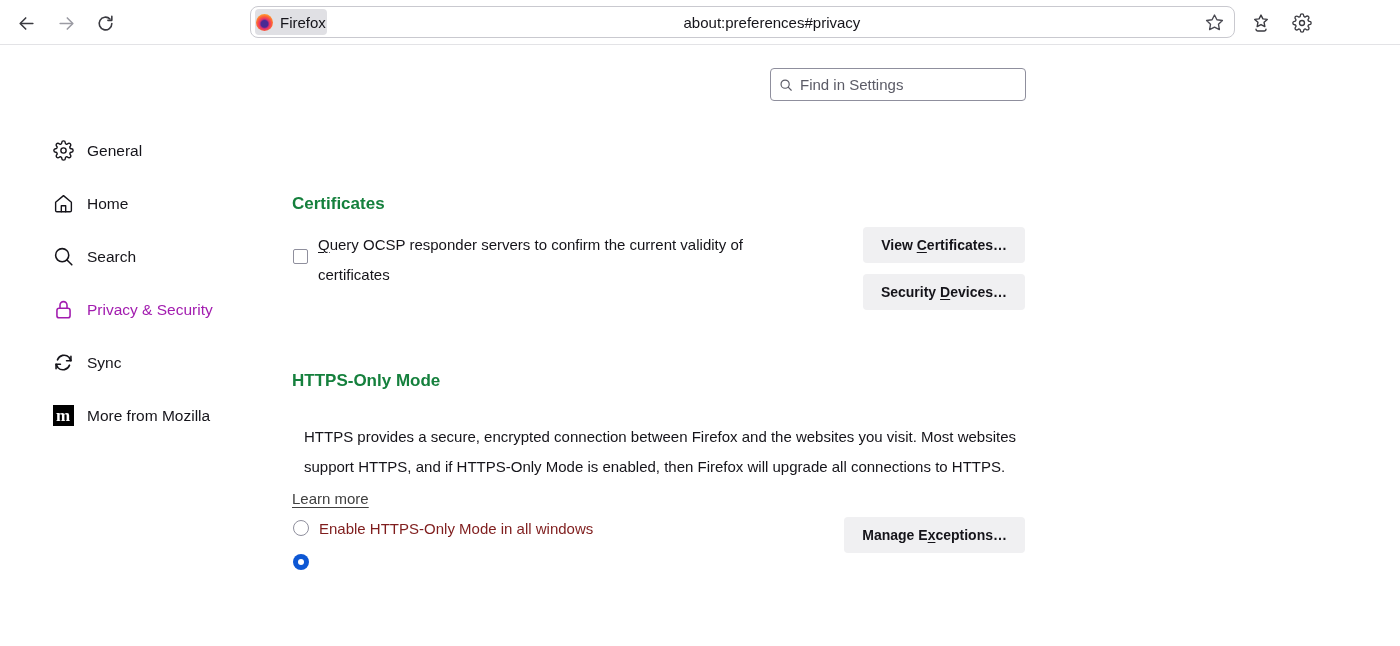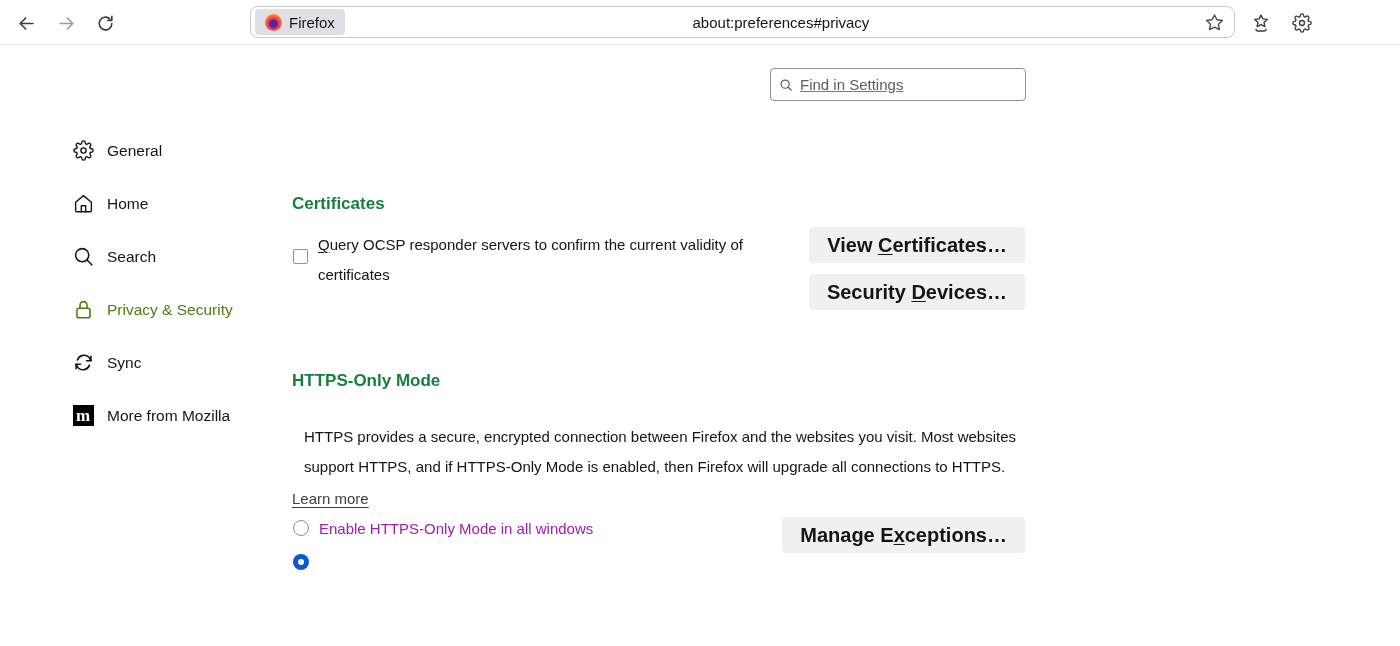--- a/index.html
+++ b/index.html
@@ -13,85 +13,85 @@
     align-items:center; justify-content:center; color:#3a3a40; cursor:pointer; }
   .nav-btn svg { width:19px; height:19px; }
   .nav-back { left:13px; }
   .nav-fwd  { left:53px; color:#9b9ba3; }
   .nav-reload { left:92px; }
 
   .urlbar { position:absolute; left:250px; top:6px; width:985px; height:32px;
     border:1px solid #c9c9cf; border-radius:8px; background:#fff;
     display:flex; align-items:center; padding:0 10px 0 4px; }
   .url-chip { display:flex; align-items:center; gap:7px; background:#e0e0e4;
-    border-radius:4px; padding:4px 10px; height:26px; }
+    border-radius:4px; padding:4px 1px; height:26px; }
   .ff-logo { width:17px; height:17px; border-radius:50%;
     background:radial-gradient(circle at 50% 58%, #4a2a94 0 26%, #e3306e 38%, #ff6633 58%, #ffb437 82%, #ff9500 100%); }
   .url-chip-label { font-size:15px; color:#15141a; }
   .url-text { margin-left:12px; font-size:15px; color:#15141a; flex:1;text-align:center; }
   .urlbar-star { color:#4a4a52; display:flex; }
   .urlbar-star svg { width:19px; height:19px; }
 
   .tb-icon { position:absolute; top:11px; width:24px; height:24px; color:#3a3a40;
     display:flex; align-items:center; justify-content:center; cursor:pointer; }
   .tb-icon svg { width:20px; height:20px; }
   .tb-save { left:1249px; }
   .tb-gear { left:1290px; }
 
   
   .find-box { position:absolute; left:770px; top:68px; width:256px; height:33px;
     border:1px solid #8f8f9d; border-radius:4px; background:#fff;
     display:flex; align-items:center; padding:0 8px; gap:7px; }
   .find-box svg { width:14px; height:14px; color:#5b5b66; flex:none; }
   .find-input { border:none; outline:none; flex:1; font-size:15px;
-    font-family:"Liberation Sans", sans-serif; color:#8b5cf6; background:transparent;text-decoration:underline; }
+    font-family:"Liberation Sans", sans-serif; color:#8b5cf6; background:transparent; }
   .find-input::placeholder { color:#5b5b66; opacity:1; }
 
   
   .sidebar { position:absolute; left:52px; top:124px; }
-  .side-item { display:flex; align-items:center; height:53px; cursor:pointer; color:#15141a;margin-left:20px; }
+  .side-item { display:flex; align-items:center; height:53px; cursor:pointer; color:#15141a; }
   .side-item .icn { width:22px; height:22px; display:flex; align-items:center; justify-content:center; }
   .side-item .icn svg { width:21px; height:21px; }
   .side-item .lbl { margin-left:13px; font-size:15.5px; }
-  .side-item.active { color:#4d7c0f; }
+  .side-item.active { color:#a21caf; }
   .moz-box { width:21px; height:21px; background:#000; color:#fff; display:flex;
     align-items:center; justify-content:center;
     font-family:"Liberation Serif", serif; font-weight:bold; font-size:17px; line-height:1; }
 
   
   .h2 { position:absolute; font-size:17px; font-weight:bold; color:#15803d; }
   .cert-h { left:292px; top:194px; }
   .https-h { left:292px; top:371px; }
 
   .checkbox { position:absolute; left:293px; top:249px; width:15px; height:15px;
     border:1px solid #8f8f9d; border-radius:2px; background:#fff; cursor:pointer; }
   .ocsp-label { position:absolute; left:318px; top:230px; width:492px;
     font-size:15px; line-height:30px; cursor:default; }
   .akey { text-decoration:underline; text-underline-offset:2px; text-decoration-thickness:1px; }
 
   .btn { position:absolute; right:375px; height:36px; background:#f0f0f2;
     border:none; border-radius:4px; padding:0 18px; font-family:"Liberation Sans", sans-serif;
-    font-size:20px; font-weight:bold; color:#15141a; cursor:pointer; white-space:nowrap; }
+    font-size:14px; font-weight:bold; color:#15141a; cursor:pointer; white-space:nowrap; }
   .btn-viewcert { top:227px; }
   .btn-secdev  { top:274px; }
   .btn-manage  { top:517px; }
 
   .https-desc { position:absolute; left:292px; top:422px; width:718px;
     font-size:15px; line-height:29.5px;margin-left:12px; }
   .learn-more { position:absolute; left:292px; top:490px; font-size:15px;
     color:#404040; text-decoration:underline; text-underline-offset:3px; cursor:pointer; }
 
   .radio-group { position:absolute; left:293px; top:511px; }
   .radio-row { display:flex; align-items:center; height:34px; cursor:pointer; }
   .radio { width:16px; height:16px; border-radius:50%; border:1px solid #8f8f9d;
     background:#fff; flex:none; position:relative; }
   .radio-row.selected .radio { border:none; background:#0d57d4; }
   .radio-row.selected .radio::after { content:""; position:absolute; left:5px; top:5px;
     width:6px; height:6px; border-radius:50%; background:#fff; }
-  .radio-lbl { margin-left:10px; font-size:15px; color:#a21caf; }
+  .radio-lbl { margin-left:10px; font-size:15px; color:#7f1d1d; }
 </style>
 </head>
 <body>
 
 <div class="toolbar">
   <div class="nav-btn nav-back">
     <svg viewBox="0 0 24 24" fill="none" stroke="currentColor" stroke-width="2" stroke-linecap="round" stroke-linejoin="round">
         <line x1="20" y1="12" x2="5" y2="12"></line>
         <polyline points="11 5 4 12 11 19"></polyline>
       </svg>

